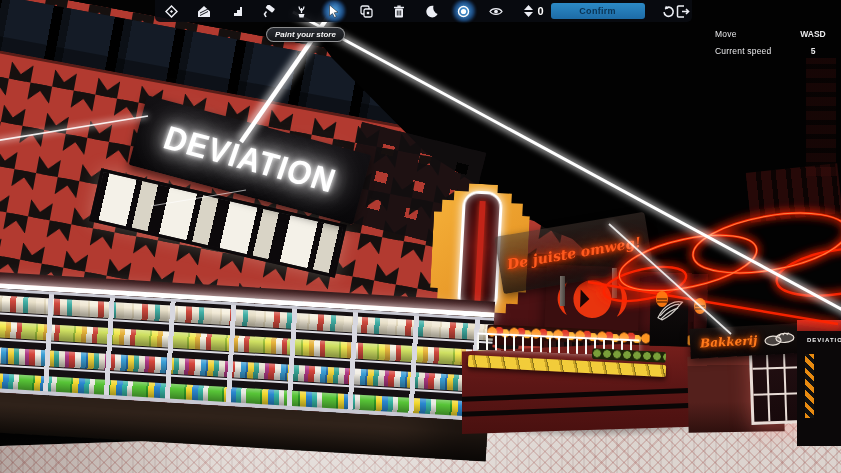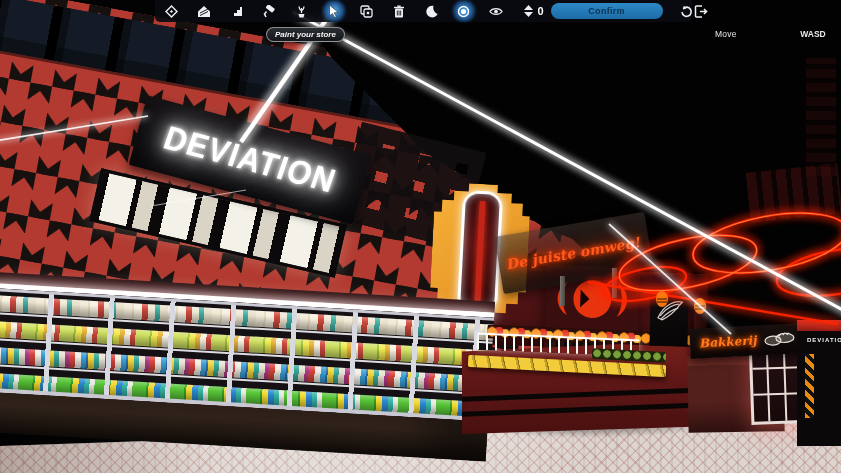--- a/index.html
+++ b/index.html
@@ -175,21 +175,21 @@
   .tool{position:relative;width:14px;height:15px;margin-right:18.5px;display:flex;
         align-items:center;justify-content:center;color:#eceef4;flex:0 0 auto;}
   .tool svg{position:relative;z-index:1;display:block;}
   .tool.active::before{content:'';position:absolute;left:50%;top:50%;width:24px;height:22px;
         transform:translate(-50%,-50%);border-radius:8px;
         background:radial-gradient(circle,rgba(90,185,255,.95),rgba(45,130,225,.55) 55%,rgba(45,130,225,0) 78%);
         filter:blur(1px);}
   .stepper{display:flex;flex-direction:column;justify-content:center;gap:2px;margin:0 5px 0 2px;flex:0 0 auto;}
   .stepper svg{display:block;}
   .step-val{color:#fff;font-size:11px;font-weight:700;margin-right:7px;flex:0 0 auto;}
-  .confirm{width:112px;height:16px;border-radius:8px;border:none;flex:0 0 auto;
+  .confirm{width:94px;height:16px;border-radius:3px;border:none;flex:0 0 auto;
         background:linear-gradient(180deg,#2c8ac6,#1d6ba6);
         color:#0a3354;font-weight:700;font-size:9px;font-family:"Liberation Sans",sans-serif;
         display:flex;align-items:center;justify-content:center;letter-spacing:.3px;}
   .after-confirm{margin-left:17px;margin-right:0;}
   .tool:last-child{margin-right:0;}
 
   .tooltip{position:absolute;left:266px;top:27px;padding:2px 8px;border-radius:8px;
         background:linear-gradient(180deg,#2a2d33,#141619);border:1px solid rgba(235,235,235,.55);
         color:#f4f4f4;font-size:8px;font-style:italic;font-weight:700;white-space:nowrap;
         box-shadow:0 1px 4px rgba(0,0,0,.7);}
@@ -459,15 +459,19 @@
     </div>
   </div>
 
   <div class="tooltip">Paint your store</div>
 
   <div class="controls">
     <div class="ctl-row">
       <div class="ctl-label">Move</div>
       <div class="ctl-value">WASD</div>
     </div>
+    <div class="ctl-row">
+      <div class="ctl-label">Current speed</div>
+      <div class="ctl-value">5</div>
+    </div>
   </div>
 
 </div>
 
 </body></html>

